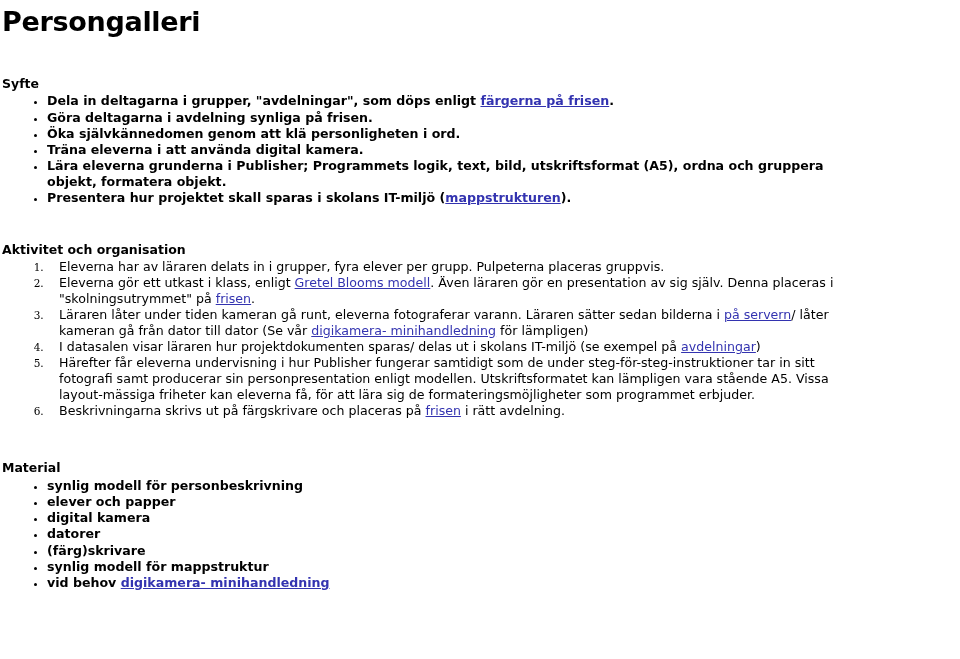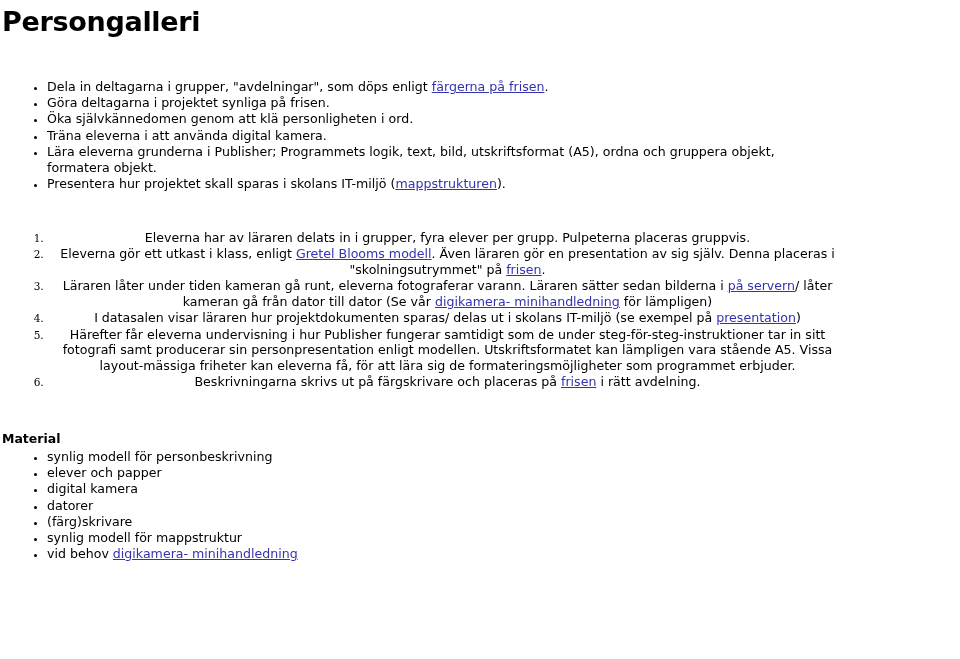--- a/index.html
+++ b/index.html
@@ -53,27 +53,27 @@
     list-style-position: outside;
     font-size: 12.6px;
     line-height: 1.25;
   }
   ul.bullets {
     list-style-type: disc;
   }
   ul.bullets > li {
     padding-left: 0;
     margin: 0 0 0.5px 0;
+    font-weight: bold;
   }
   ul.bullets > li::marker {
     font-size: 11px;
   }
   ol.numbers {
     list-style-type: decimal;
-    text-align: center;
   }
   ol.numbers > li {
     margin: 0 0 0.5px 0;
     padding-left: 12px;
   }
   ol.numbers > li::marker {
     font-size: 10.5px;
     font-family: "DejaVu Serif", "Liberation Serif", serif;
   }
   li > .li-text { display: inline; }
@@ -96,39 +96,41 @@
 </style>
 </head>
 <body>
 
 <div class="page">
 
   <h1 class="doc-title">Persongalleri</h1>
 
   <div class="gap-lg"></div>
 
+  <h2 class="section-heading">Syfte</h2>
   <ul class="bullets">
     <li><span class="li-text"><span>Dela in deltagarna i grupper, "avdelningar", som döps enligt </span><a class="doclink">färgerna på frisen</a><span>.</span></span></li>
-    <li><span class="li-text">Göra deltagarna i projektet synliga på frisen.</span></li>
+    <li><span class="li-text">Göra deltagarna i avdelning synliga på frisen.</span></li>
     <li><span class="li-text">Öka självkännedomen genom att klä personligheten i ord.</span></li>
     <li><span class="li-text">Träna eleverna i att använda digital kamera.</span></li>
     <li><span class="li-text">Lära eleverna grunderna i Publisher; Programmets logik, text, bild, utskriftsformat (A5), ordna och gruppera objekt, formatera objekt.</span></li>
     <li><span class="li-text"><span>Presentera hur projektet skall sparas i skolans IT-miljö (</span><a class="doclink">mappstrukturen</a><span>).</span></span></li>
   </ul>
 
   <div class="gap-md"></div>
 
+  <h2 class="section-heading">Aktivitet och organisation</h2>
   <ol class="numbers">
     <li><span class="li-text">Eleverna har av läraren delats in i grupper, fyra elever per grupp. Pulpeterna placeras gruppvis.</span></li>
 
     <li><span class="li-text"><span>Eleverna gör ett utkast i klass, enligt </span><a class="doclink">Gretel Blooms modell</a><span>. Även läraren gör en presentation av sig själv. Denna placeras i "skolningsutrymmet" på </span><a class="doclink">frisen</a><span>.</span></span></li>
 
     <li><span class="li-text"><span>Läraren låter under tiden kameran gå runt, eleverna fotograferar varann. Läraren sätter sedan bilderna i </span><a class="doclink">på servern</a><span>/ låter kameran gå från dator till dator (Se vår </span><a class="doclink">digikamera- minihandledning</a><span> för lämpligen)</span></span></li>
 
-    <li><span class="li-text"><span>I datasalen visar läraren hur projektdokumenten sparas/ delas ut i skolans IT-miljö (se exempel på </span><a class="doclink">presentation</a><span>)</span></span></li>
+    <li><span class="li-text"><span>I datasalen visar läraren hur projektdokumenten sparas/ delas ut i skolans IT-miljö (se exempel på </span><a class="doclink">avdelningar</a><span>)</span></span></li>
 
     <li><span class="li-text">Härefter får eleverna undervisning i hur Publisher fungerar samtidigt som de under steg-för-steg-instruktioner tar in sitt fotografi samt producerar sin personpresentation enligt modellen. Utskriftsformatet kan lämpligen vara stående A5. Vissa layout-mässiga friheter kan eleverna få, för att lära sig de formateringsmöjligheter som programmet erbjuder.</span></li>
 
     <li><span class="li-text"><span>Beskrivningarna skrivs ut på färgskrivare och placeras på </span><a class="doclink">frisen</a><span> i rätt avdelning.</span></span></li>
   </ol>
 
   <div class="gap-lg"></div>
 
   <h2 class="section-heading">Material</h2>
   <ul class="bullets">

